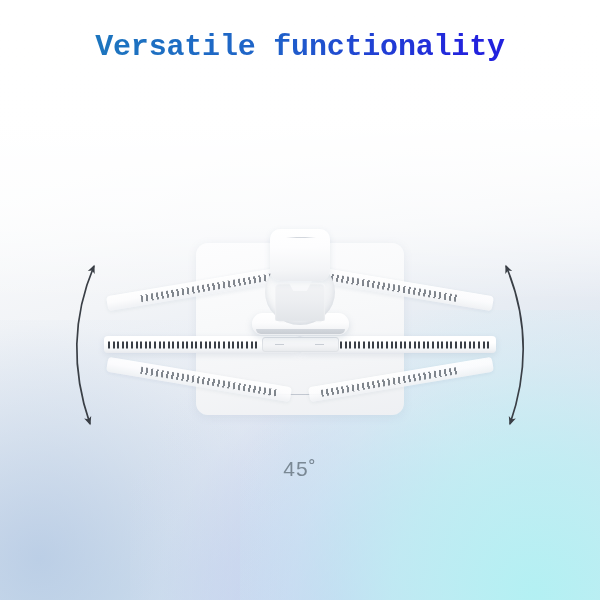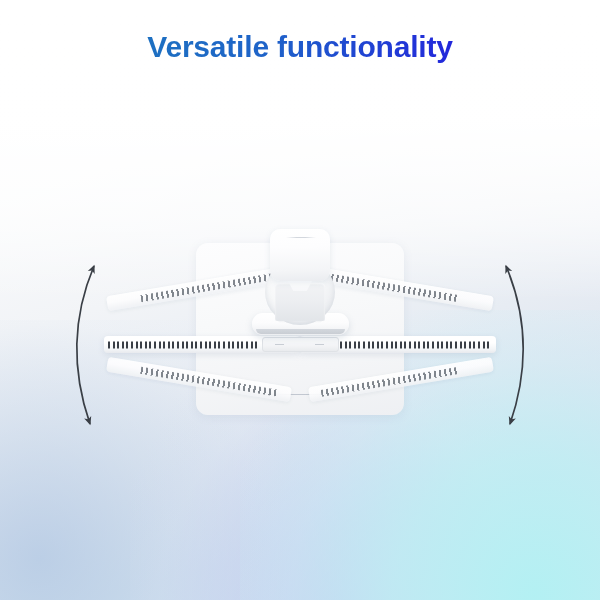--- a/index.html
+++ b/index.html
@@ -85,20 +85,21 @@
     left: 0; right: 0;
     top: 30px;
     text-align: center;
     font-size: 30px;
     font-weight: bold;
     letter-spacing: -0.2px;
     background-image: linear-gradient(90deg, #1b7fb8 0%, #1f63c9 45%, #2222dd 78%, #2020e0 100%);
     -webkit-background-clip: text;
     background-clip: text;
     color: transparent;
+    font-family: Liberation Mono, monospace;
     -webkit-text-fill-color: transparent;
   }
   .subtitle {
     position: absolute;
     left: 0; right: 0;
     top: 79px;
     text-align: center;
     font-size: 14px;
     color: #3c3c3c;
   }
@@ -360,14 +361,15 @@
   <svg class="arrow-svg" viewBox="0 0 600 600">
     <defs>
       <marker id="ah" viewBox="0 0 10 10" refX="8" refY="5" markerWidth="5.2" markerHeight="5.2" orient="auto-start-reverse">
         <path d="M 0 0.8 L 9.5 5 L 0 9.2 L 2.4 5 Z" fill="#3a3f46"></path>
       </marker>
     </defs>
     <path d="M 94 266 C 72 318, 72 372, 90 424" fill="none" stroke="#3a3f46" stroke-width="1.7" marker-start="url(#ah)" marker-end="url(#ah)"></path>
     <path d="M 506 266 C 528 318, 528 372, 510 424" fill="none" stroke="#3a3f46" stroke-width="1.7" marker-start="url(#ah)" marker-end="url(#ah)"></path>
   </svg>
 
+  <div class="angle-label">45˚</div>
 
 </div>
 
 </body></html>

